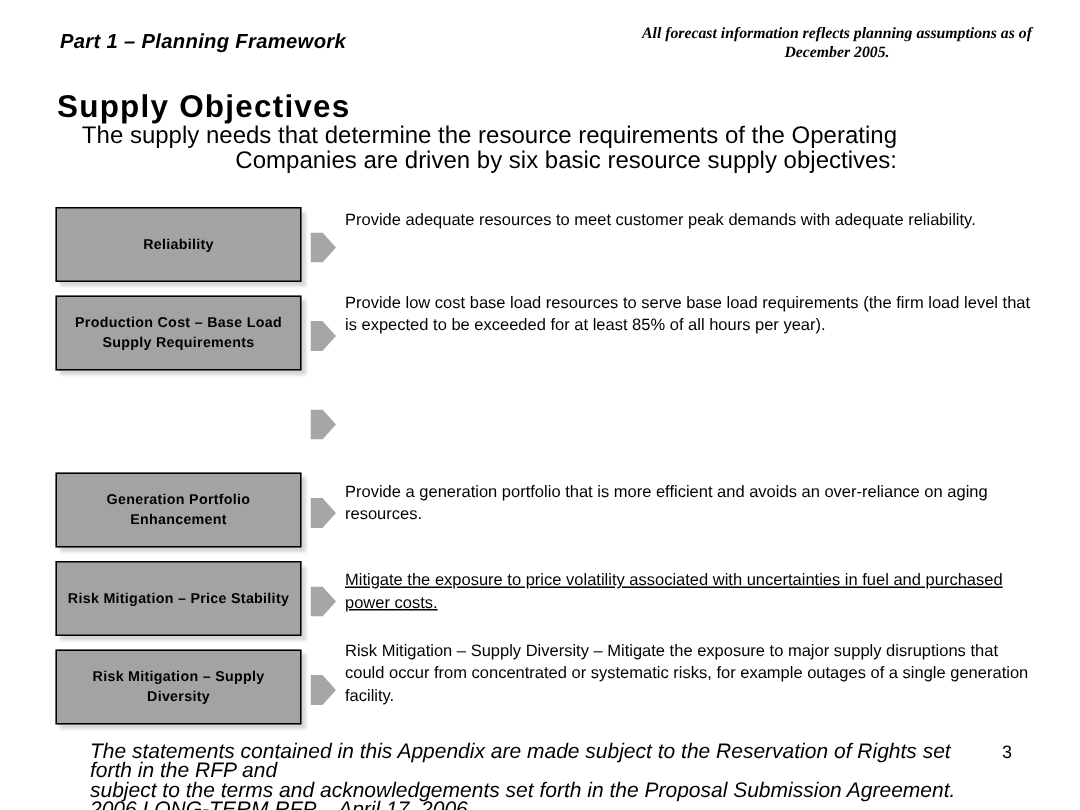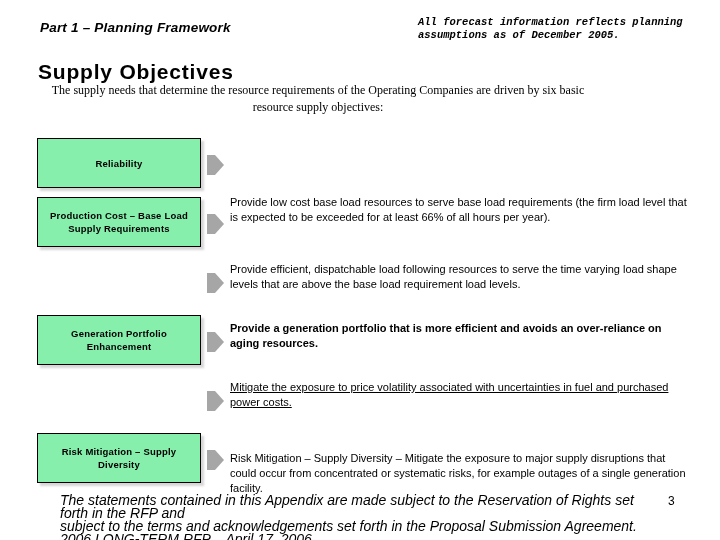--- a/index.html
+++ b/index.html
@@ -33,22 +33,22 @@
     font-weight: bold;
     font-style: italic;
     letter-spacing: 0.2px;
     white-space: nowrap;
   }
   .hdr-note {
     position: absolute;
     right: 22px;
     top: 16px;
     width: 280px;
-    text-align: left;
-    font-family: Liberation Mono, monospace;
+    text-align: center;
+    font-family: Liberation Serif, serif;
     font-size: 10.5px;
     font-weight: bold;
     font-style: italic;
     line-height: 13px;
   }
 
   
   .section-heading {
     position: absolute;
     left: 38px;
@@ -56,24 +56,24 @@
     font-family: "Liberation Sans", sans-serif;
     font-size: 21px;
     font-weight: bold;
     letter-spacing: 0.8px;
   }
   .section-intro {
     position: absolute;
     left: 38px;
     top: 82px;
     width: 560px;
-    font-family: Liberation Serif, serif;
-    font-size: 12px;
+    font-family: Liberation Sans, sans-serif;
+    font-size: 16px;
     line-height: 17px;
-    text-align: center;
+    text-align: right;
   }
 
   
   .rows {
     position: absolute;
     left: 0;
     top: 138px;
     width: 720px;
   }
   .row {
@@ -81,21 +81,21 @@
     height: 50px;
     margin-bottom: 9px;
   }
   .obj-box {
     position: absolute;
     left: 37px;
     top: 0;
     width: 164px;
     height: 50px;
     box-sizing: border-box;
-    background: #86efac;
+    background: #a3a3a3;
     border: 1px solid #000000;
     box-shadow: 3px 3px 2px rgba(120,120,120,0.30);
     display: flex;
     align-items: center;
     justify-content: center;
     text-align: center;
   }
   .obj-box-label {
     font-family: "Liberation Sans", sans-serif;
     font-size: 9.5px;
@@ -118,23 +118,23 @@
     left: 230px;
     top: -2px;
     width: 462px;
     font-family: "Liberation Sans", sans-serif;
     font-size: 11px;
     line-height: 15px;
   }
   .row.r1 .desc { top: 2px; }
   .row.r2 .desc { top: -2px; }
   .row.r3 .desc { top: 6px; }
-  .row.r4 .desc { top: 6px; font-weight: bold; }
+  .row.r4 .desc { top: 6px; }
   .row.r5 .desc { top: 6px; text-decoration: underline; }
-  .row.r6 .desc { top: -6px; margin-top: 24px; }
+  .row.r6 .desc { top: -6px; }
 
   
   .footer {
     position: absolute;
     left: 60px;
     top: 494px;
     width: 600px;
     text-align: left;
     font-family: "Liberation Sans", sans-serif;
     font-size: 14px;
@@ -167,56 +167,59 @@
 
     <div class="row r1">
       <div class="obj-box">
         <span class="obj-box-label">Reliability</span>
       </div>
       <div class="arrow">
         <svg width="17" height="20" viewBox="0 0 17 20">
           <polygon points="0,0 8,0 17,10 8,20 0,20 0,0" fill="#a6a6a6"></polygon>
         </svg>
       </div>
+      <div class="desc">Provide adequate resources to meet customer peak demands with adequate reliability.</div>
     </div>
 
     <div class="row r2">
       <div class="obj-box">
         <span class="obj-box-label">Production Cost – Base Load Supply Requirements</span>
       </div>
       <div class="arrow">
         <svg width="17" height="20" viewBox="0 0 17 20">
           <polygon points="0,0 8,0 17,10 8,20 0,20 0,0" fill="#a6a6a6"></polygon>
         </svg>
       </div>
-      <div class="desc">Provide low cost base load resources to serve base load requirements (the firm load level that is expected to be exceeded for at least 66% of all hours per year).</div>
+      <div class="desc">Provide low cost base load resources to serve base load requirements (the firm load level that is expected to be exceeded for at least 85% of all hours per year).</div>
     </div>
 
     <div class="row r3">
       <div class="arrow">
         <svg width="17" height="20" viewBox="0 0 17 20">
           <polygon points="0,0 8,0 17,10 8,20 0,20 0,0" fill="#a6a6a6"></polygon>
         </svg>
       </div>
-      <div class="desc">Provide efficient, dispatchable load following resources to serve the time varying load shape levels that are above the base load requirement load levels.</div>
     </div>
 
     <div class="row r4">
       <div class="obj-box">
         <span class="obj-box-label">Generation Portfolio Enhancement</span>
       </div>
       <div class="arrow">
         <svg width="17" height="20" viewBox="0 0 17 20">
           <polygon points="0,0 8,0 17,10 8,20 0,20 0,0" fill="#a6a6a6"></polygon>
         </svg>
       </div>
       <div class="desc">Provide a generation portfolio that is more efficient and avoids an over-reliance on aging resources.</div>
     </div>
 
     <div class="row r5">
+      <div class="obj-box">
+        <span class="obj-box-label">Risk Mitigation – Price Stability</span>
+      </div>
       <div class="arrow">
         <svg width="17" height="20" viewBox="0 0 17 20">
           <polygon points="0,0 8,0 17,10 8,20 0,20 0,0" fill="#a6a6a6"></polygon>
         </svg>
       </div>
       <div class="desc">Mitigate the exposure to price volatility associated with uncertainties in fuel and purchased power costs.</div>
     </div>
 
     <div class="row r6">
       <div class="obj-box">

